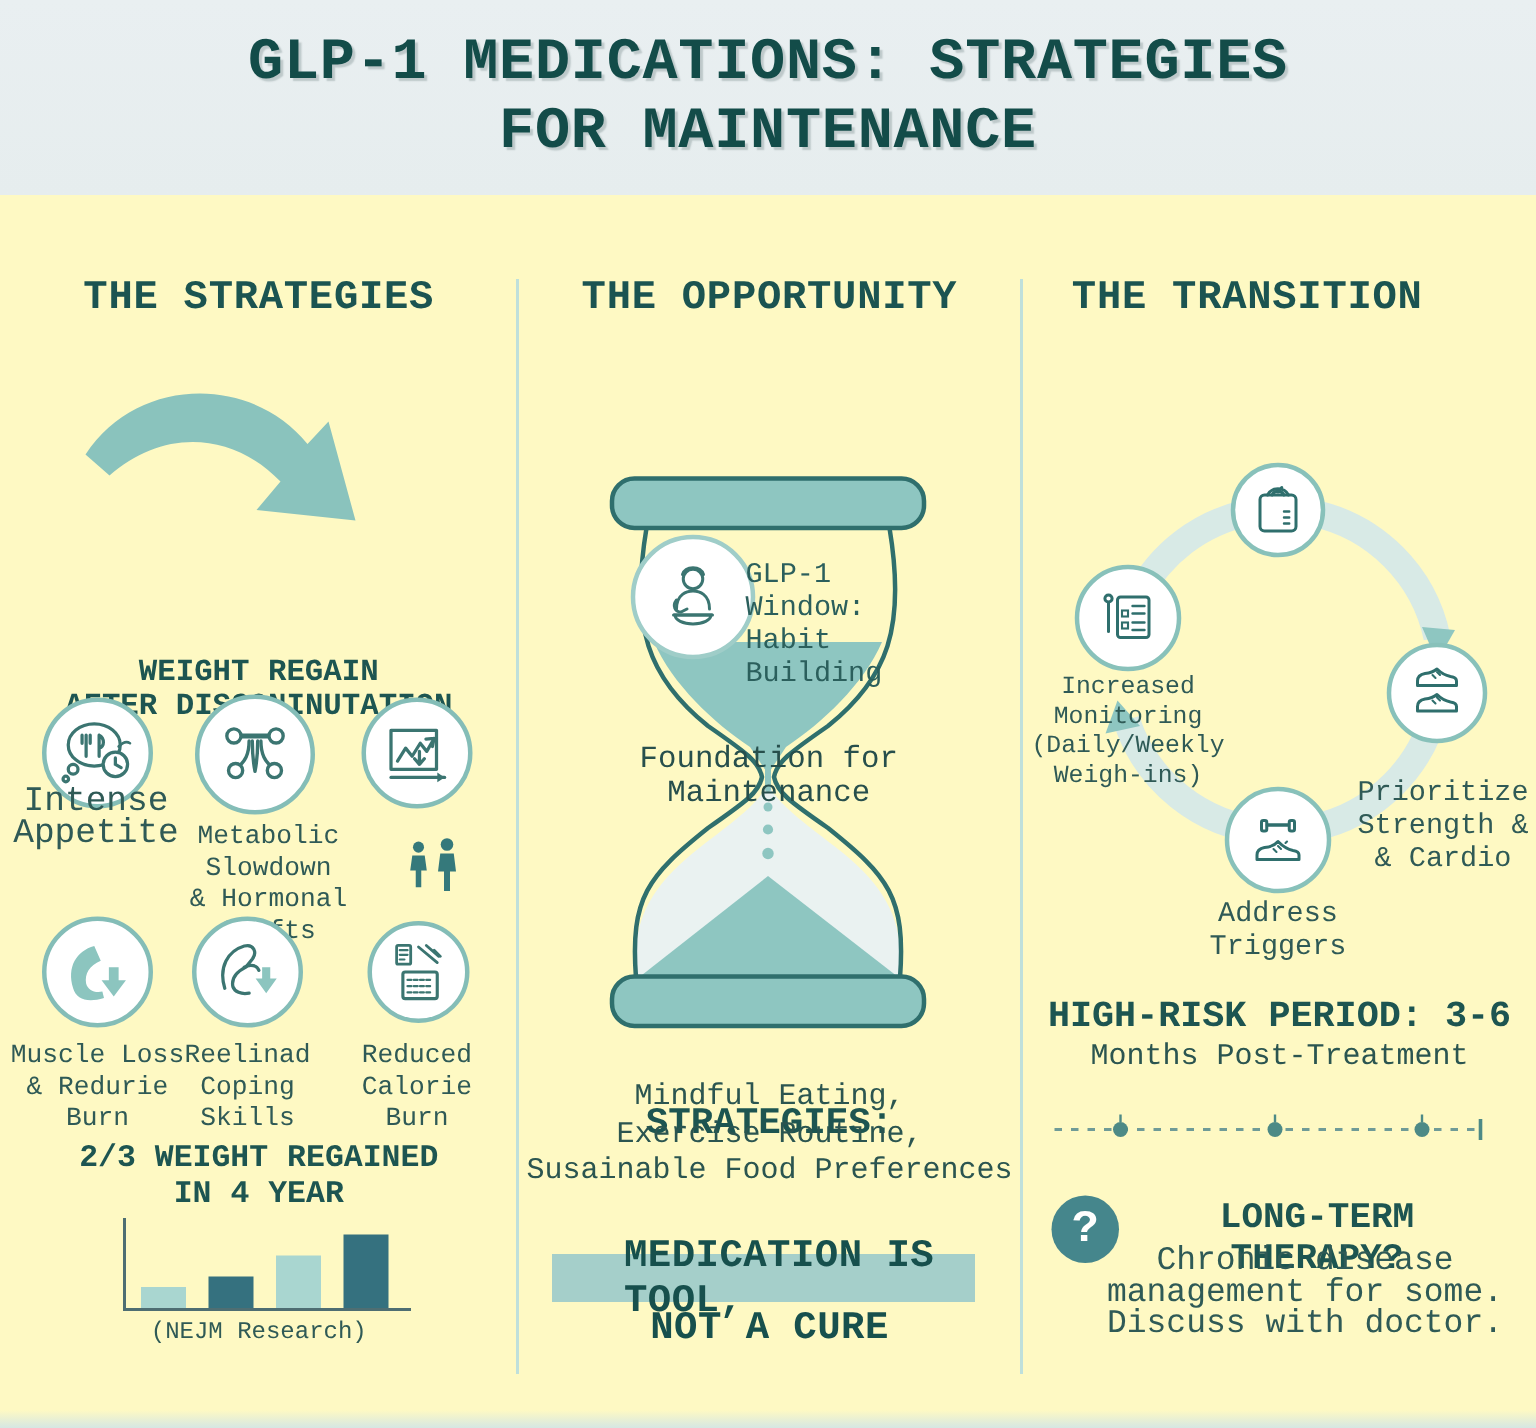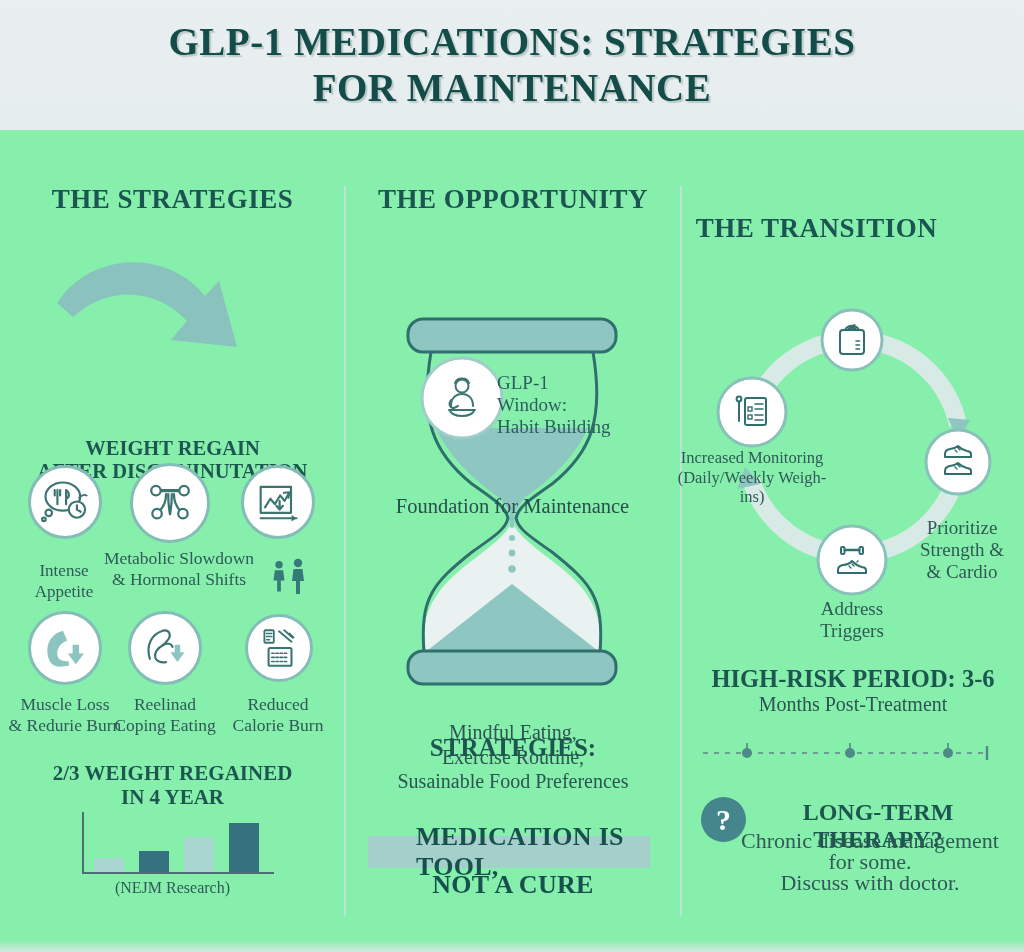--- a/index.html
+++ b/index.html
@@ -1,20 +1,20 @@
 <!DOCTYPE html>
 <html><head>
 <meta charset="utf-8">
 <style>
   * { box-sizing: border-box; margin: 0; padding: 0; }
   html,body { background:#ffffff; }
   .canvas {
     position: relative; width: 1024px; height: 952px;
-    background: #86efac; overflow: hidden;
-    font-family: Liberation Serif, serif; color:#2f5a56;
+    background: #fef9c3; overflow: hidden;
+    font-family: Liberation Mono, monospace; color:#2f5a56;
   }
   .pre { white-space: pre-line; }
   .abs { position: absolute; }
   .center { text-align: center; }
 
   
   .header-band {
     position:absolute; left:0; top:0; width:1024px; height:130px;
     background: linear-gradient(#e9eff1, #e6edee);
     display:flex; align-items:center; justify-content:center;
@@ -75,21 +75,21 @@
   <div class="header-band">
     <div class="main-title pre">GLP-1 MEDICATIONS: STRATEGIES
 FOR MAINTENANCE</div>
   </div>
 
   <div class="col-divider" style="left:344px;"></div>
   <div class="col-divider" style="left:680px;"></div>
 
   <div class="col-heading" style="left:0; width:345px;">THE STRATEGIES</div>
   <div class="col-heading" style="left:345px; width:336px;">THE OPPORTUNITY</div>
-  <div class="col-heading" style="left:681px; width:271px;margin-top:29px;">THE TRANSITION</div>
+  <div class="col-heading" style="left:696px; width:271px;">THE TRANSITION</div>
 
   <svg class="abs" style="left:0; top:0;" width="300" height="400" viewBox="0 0 300 400">
     <path d="M 57 303 C 92 250, 168 250, 205 296 L 219 281 L 237 347 L 171 340 L 187 321 C 154 287, 108 286, 73 317 Z" fill="#8ac3bd"></path>
   </svg>
 
   <div class="abs subhead pre center" style="left:10px; top:393px; width:325px; font-size:20.5px; line-height:23px;margin-top:44px;">WEIGHT REGAIN
 AFTER DISCONINUTATION</div>
 
   <div class="circle-icon" style="left:28px; top:465px; width:74px; height:74px;">
     <svg width="52" height="52" viewBox="-24 -24 48 48" fill="none" stroke="#3b7571" stroke-width="2" stroke-linecap="round">
@@ -119,21 +119,21 @@
     <svg width="52" height="52" viewBox="-24 -24 48 48" fill="none" stroke="#3b7571" stroke-width="2" stroke-linecap="round" stroke-linejoin="round">
       <rect x="-16" y="-14" width="28" height="24"></rect>
       <path d="M -12 5 L -7 -3 L -3 2 L 2 -6 L 6 -1 L 10 -8"></path>
       <path d="M 10.5 -9 L 5.5 -8.5 M 10.5 -9 L 9.5 -4"></path>
       <path d="M 1.5 -1 V 6 M -1.5 3.5 L 1.5 7 L 4.5 3.5"></path>
       <path d="M -16 15 H 17"></path>
       <path d="M 17 15 l -4.5 -3 v 6 Z" fill="#3b7571" stroke="none"></path>
     </svg>
   </div>
 
-  <div class="abs iconlabel pre center" style="left:8px; top:560px; width:112px; font-size:17px; line-height:21px;">Intense
+  <div class="abs iconlabel pre center" style="left:8px; top:524px; width:112px; font-size:23px; line-height:21px;">Intense
 Appetite</div>
   <div class="abs iconlabel pre center" style="left:98px; top:548px; width:162px; font-size:17.5px; line-height:21px;">Metabolic Slowdown
 &amp; Hormonal Shifts</div>
 
   <svg class="abs" style="left:266px; top:558px;" width="46" height="42" viewBox="0 0 46 42" fill="#35797b">
     <g transform="translate(13,4) scale(0.92)">
       <circle cx="0" cy="3" r="4"></circle>
       <path d="M -4.5 9 L 4.5 9 L 6 20 L 2 20 L 2 32 L -2 32 L -2 20 L -6 20 Z"></path>
     </g>
     <g transform="translate(32,2)">
@@ -161,21 +161,21 @@
       <path d="M -7 5 h2.4 M -3 5 h2.4 M 1 5 h2.4 M 5 5 h2.4 M -7 9 h2.4 M -3 9 h2.4 M 1 9 h2.4 M 5 9 h2.4 M -7 13 h2.4 M -3 13 h2.4 M 1 13 h2.4 M 5 13 h2.4" stroke-width="1.5"></path>
       <rect x="-14" y="-17" width="9" height="12" rx="1" stroke-width="1.8"></rect>
       <path d="M -12 -14 h5 M -12 -11 h5 M -12 -8 h3" stroke-width="1.4"></path>
       <path d="M 0 -16 L 12 -6 M 5 -17 L 13 -10 M 10 -14 l 4 4" stroke-width="1.8"></path>
     </svg>
   </div>
 
   <div class="abs iconlabel pre center" style="left:3px; top:694px; width:124px; font-size:17.5px; line-height:21px;">Muscle Loss
 &amp; Redurie Burn</div>
   <div class="abs iconlabel pre center" style="left:113px; top:694px; width:104px; font-size:17.5px; line-height:21px;">Reelinad
-Coping Eating</div>
+Coping Skills</div>
   <div class="abs iconlabel pre center" style="left:222px; top:694px; width:112px; font-size:17.5px; line-height:21px;">Reduced
 Calorie Burn</div>
 
   <div class="abs subhead pre center" style="left:20px; top:761px; width:305px; font-size:21px; line-height:24px;">2/3 WEIGHT REGAINED
 IN 4 YEAR</div>
 
   <div class="chart-plot">
 
   <div class="bar" style="height: 14px; background: rgb(169, 214, 208);"></div>
       <div class="bar" style="height: 21px; background: rgb(53, 113, 127);"></div>

